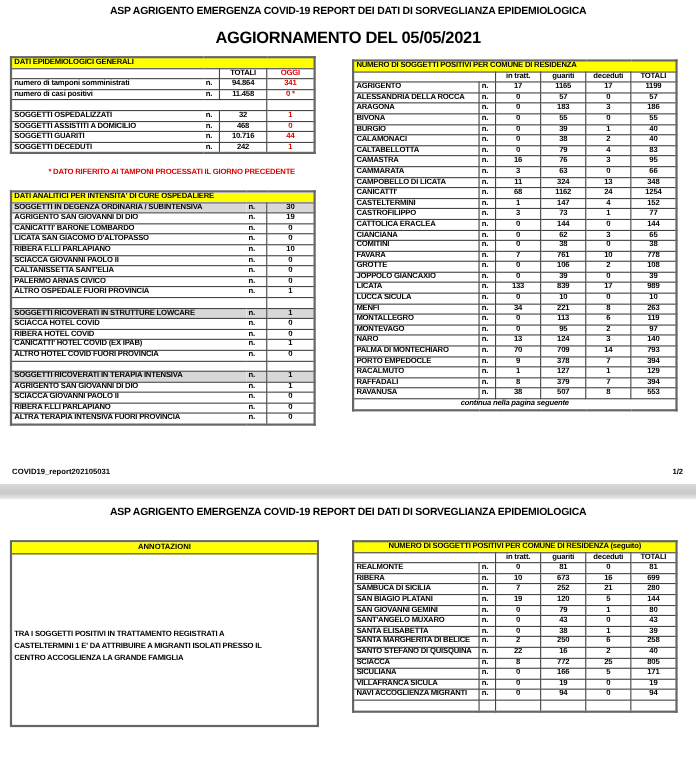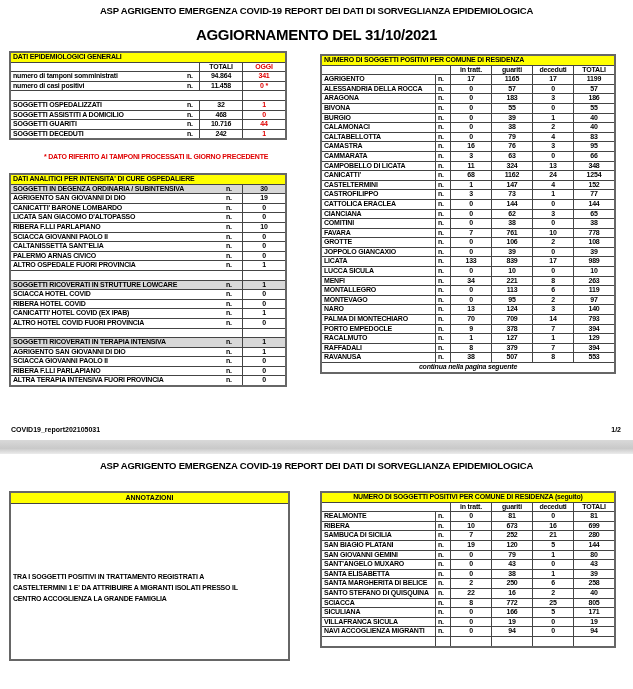--- a/index.html
+++ b/index.html
@@ -21,21 +21,21 @@
   .footer{position:absolute;font-size:7px;}
   .annot{position:absolute;left:9px;top:37px;width:277px;height:166px;border:2px solid #666;}
   .annot .h{background:#ffff00;border-bottom:1px solid #444;text-align:center;font-size:7px;height:10px;line-height:10px;}
   .annot .t{position:absolute;left:2px;top:78px;font-size:7px;line-height:11px;letter-spacing:-0.2px;}
 </style>
 </head>
 <body>
 
 <div class="page p1">
   <div class="hdr" style="top:5px;">ASP AGRIGENTO   EMERGENZA COVID-19   REPORT DEI DATI DI SORVEGLIANZA EPIDEMIOLOGICA</div>
-  <div class="title" style="top:26px;">AGGIORNAMENTO DEL 31/10/2021</div>
+  <div class="title" style="top:26px;">AGGIORNAMENTO DEL 05/05/2021</div>
 
   <table class="box" style="left:9px;top:51px;width:278px;">
     <tbody id="gen-body">
         <tr class="yel">
           <td colspan="4">DATI EPIDEMIOLOGICI GENERALI</td>
         </tr>
         <tr>
           <td colspan="2"></td>
           <td class="c" style="width:38px">TOTALI</td>
           <td class="c red" style="width:38px">OGGI</td>

